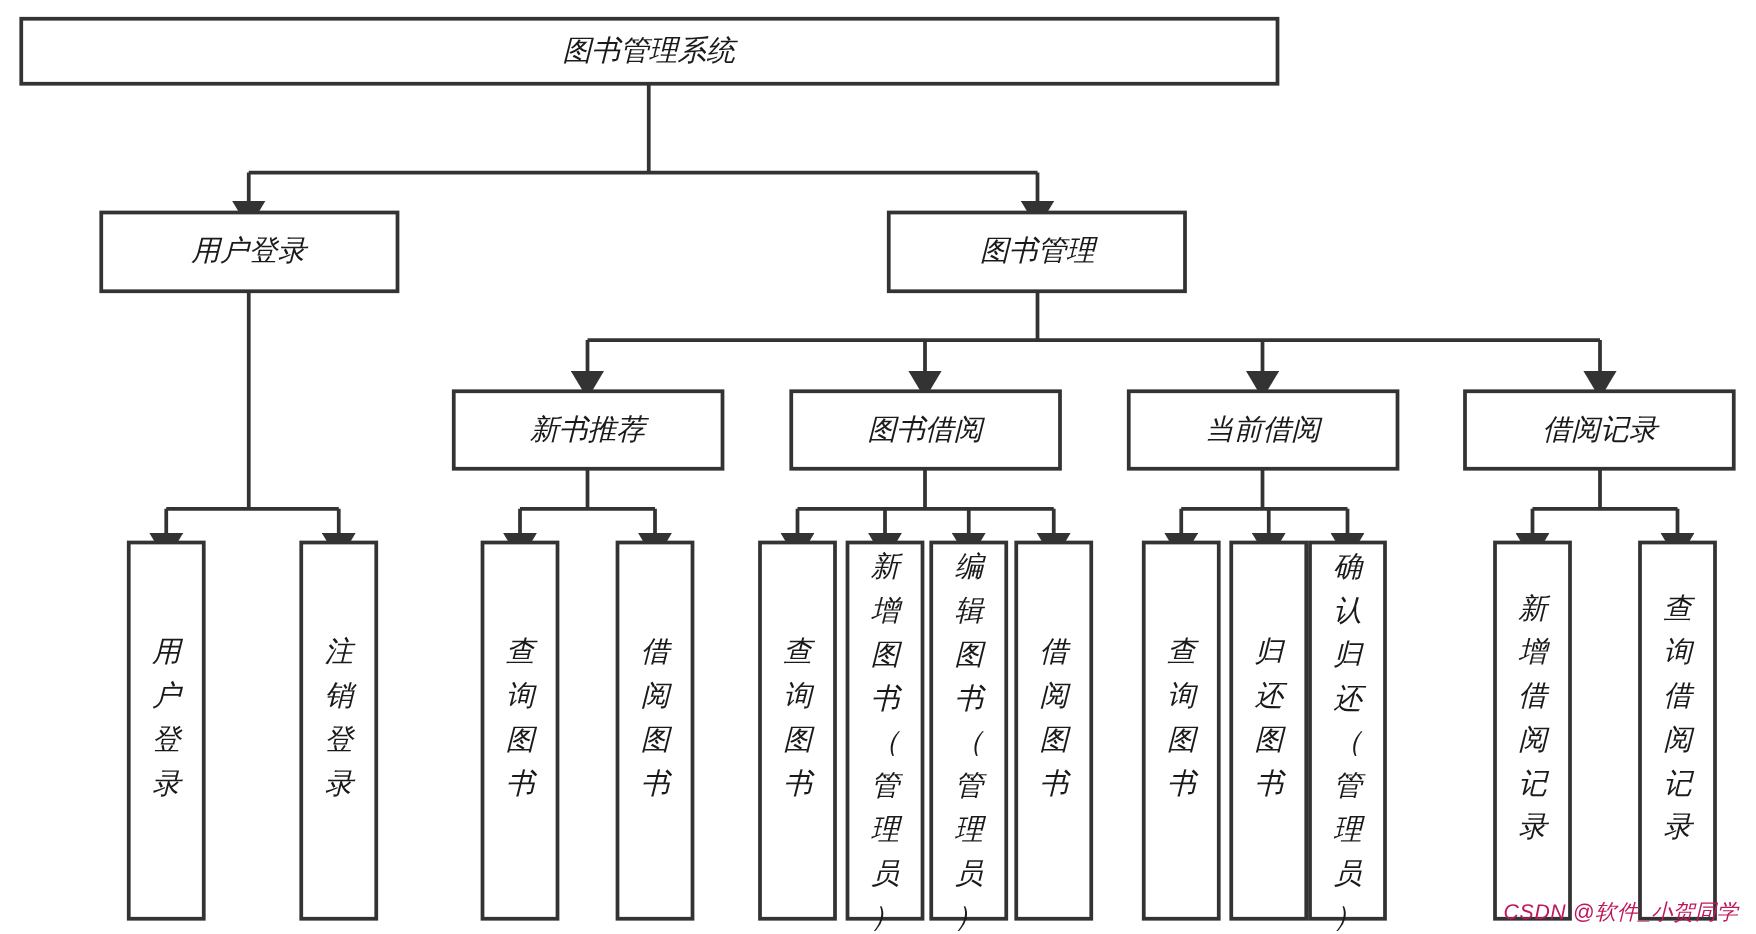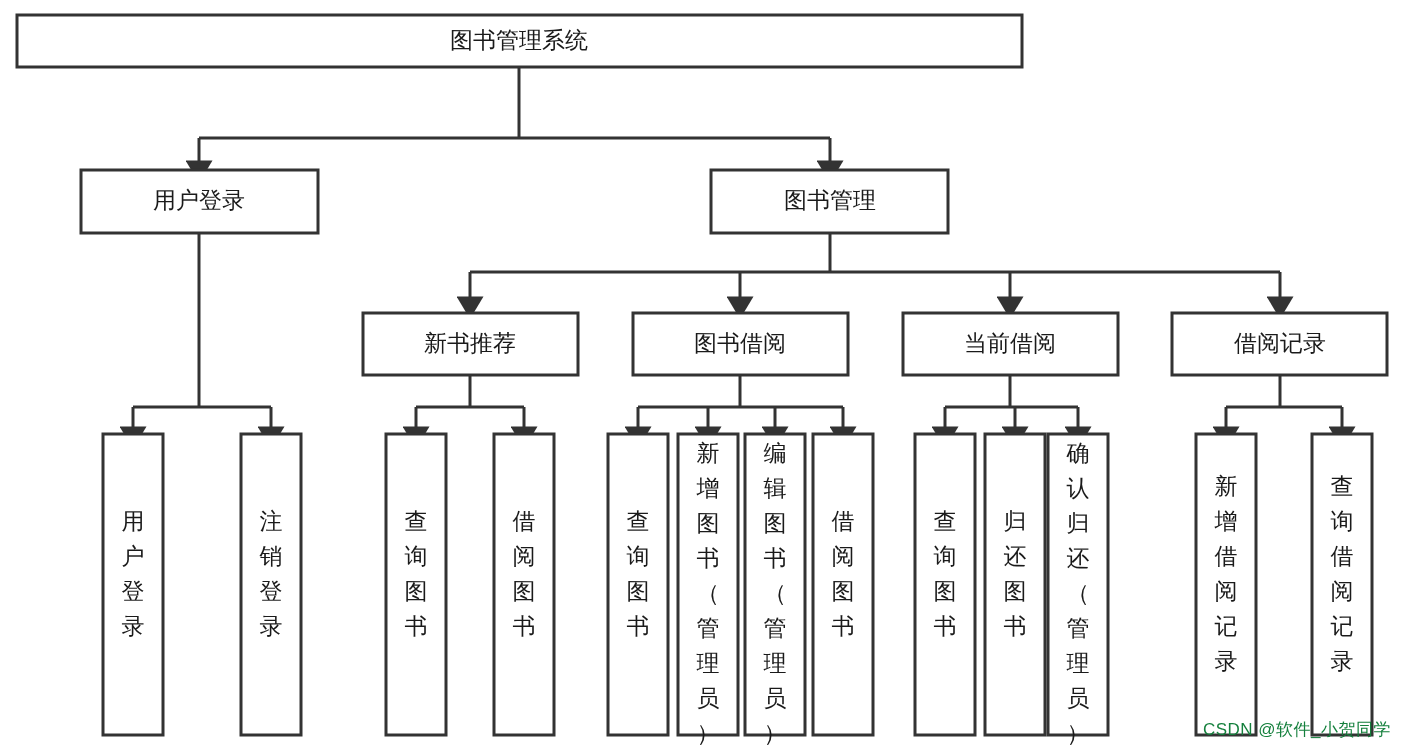--- a/index.html
+++ b/index.html
@@ -10,20 +10,21 @@
   }
   body {
     font-family: "Liberation Sans", "DejaVu Sans", sans-serif;
   }
   #diagram-root {
     position: relative;
     width: 1405px;
     height: 747px;
     background: #ffffff;
     overflow: hidden;
+    font-style: italic;
   }
   svg.diagram-canvas {
     position: absolute;
     top: 0;
     left: 0;
     width: 1405px;
     height: 747px;
     display: block;
   }
   .node-box {
@@ -48,21 +49,21 @@
     font-size: 23px;
     fill: #1a1a1a;
     text-anchor: middle;
   }
   .watermark-text {
     position: absolute;
     right: 14px;
     bottom: 6px;
     font-family: "Liberation Sans", "DejaVu Sans", sans-serif;
     font-size: 17px;
-    color: #15803d;
+    color: #be185d;
     letter-spacing: 0.5px;
     white-space: nowrap;
     user-select: none;
   }
 </style>
 </head>
 <body>
 
 <div id="diagram-root">
 

